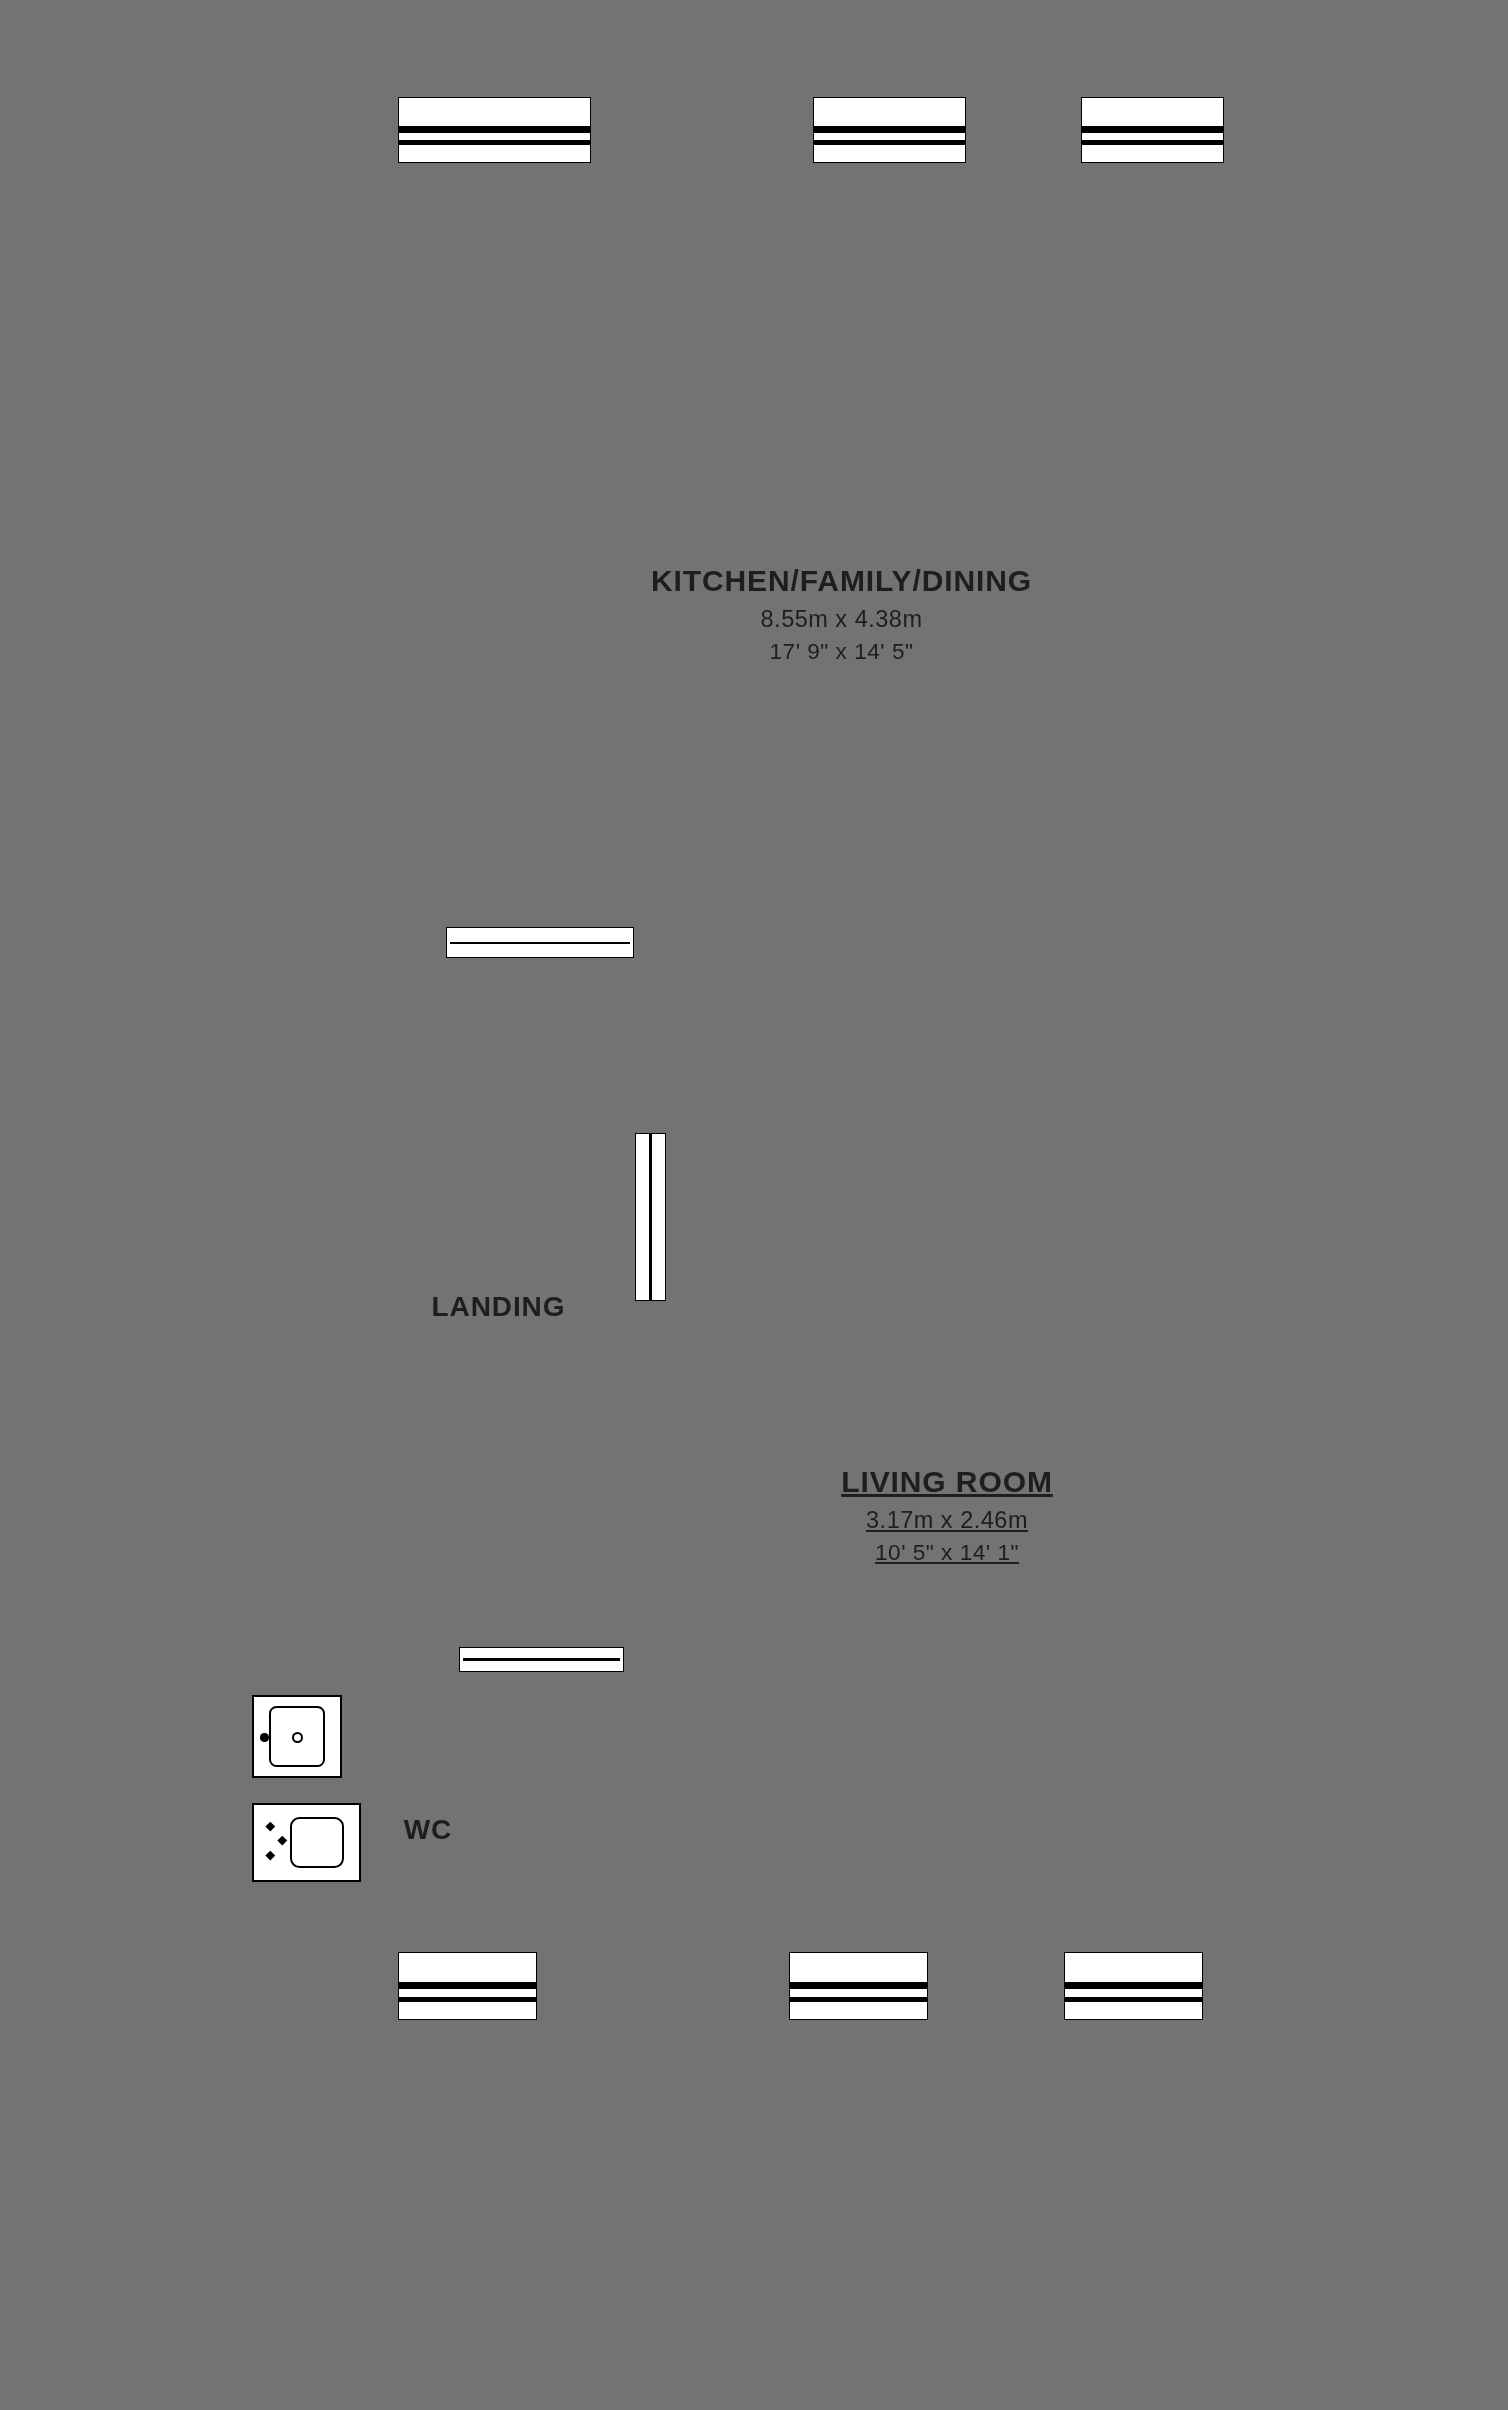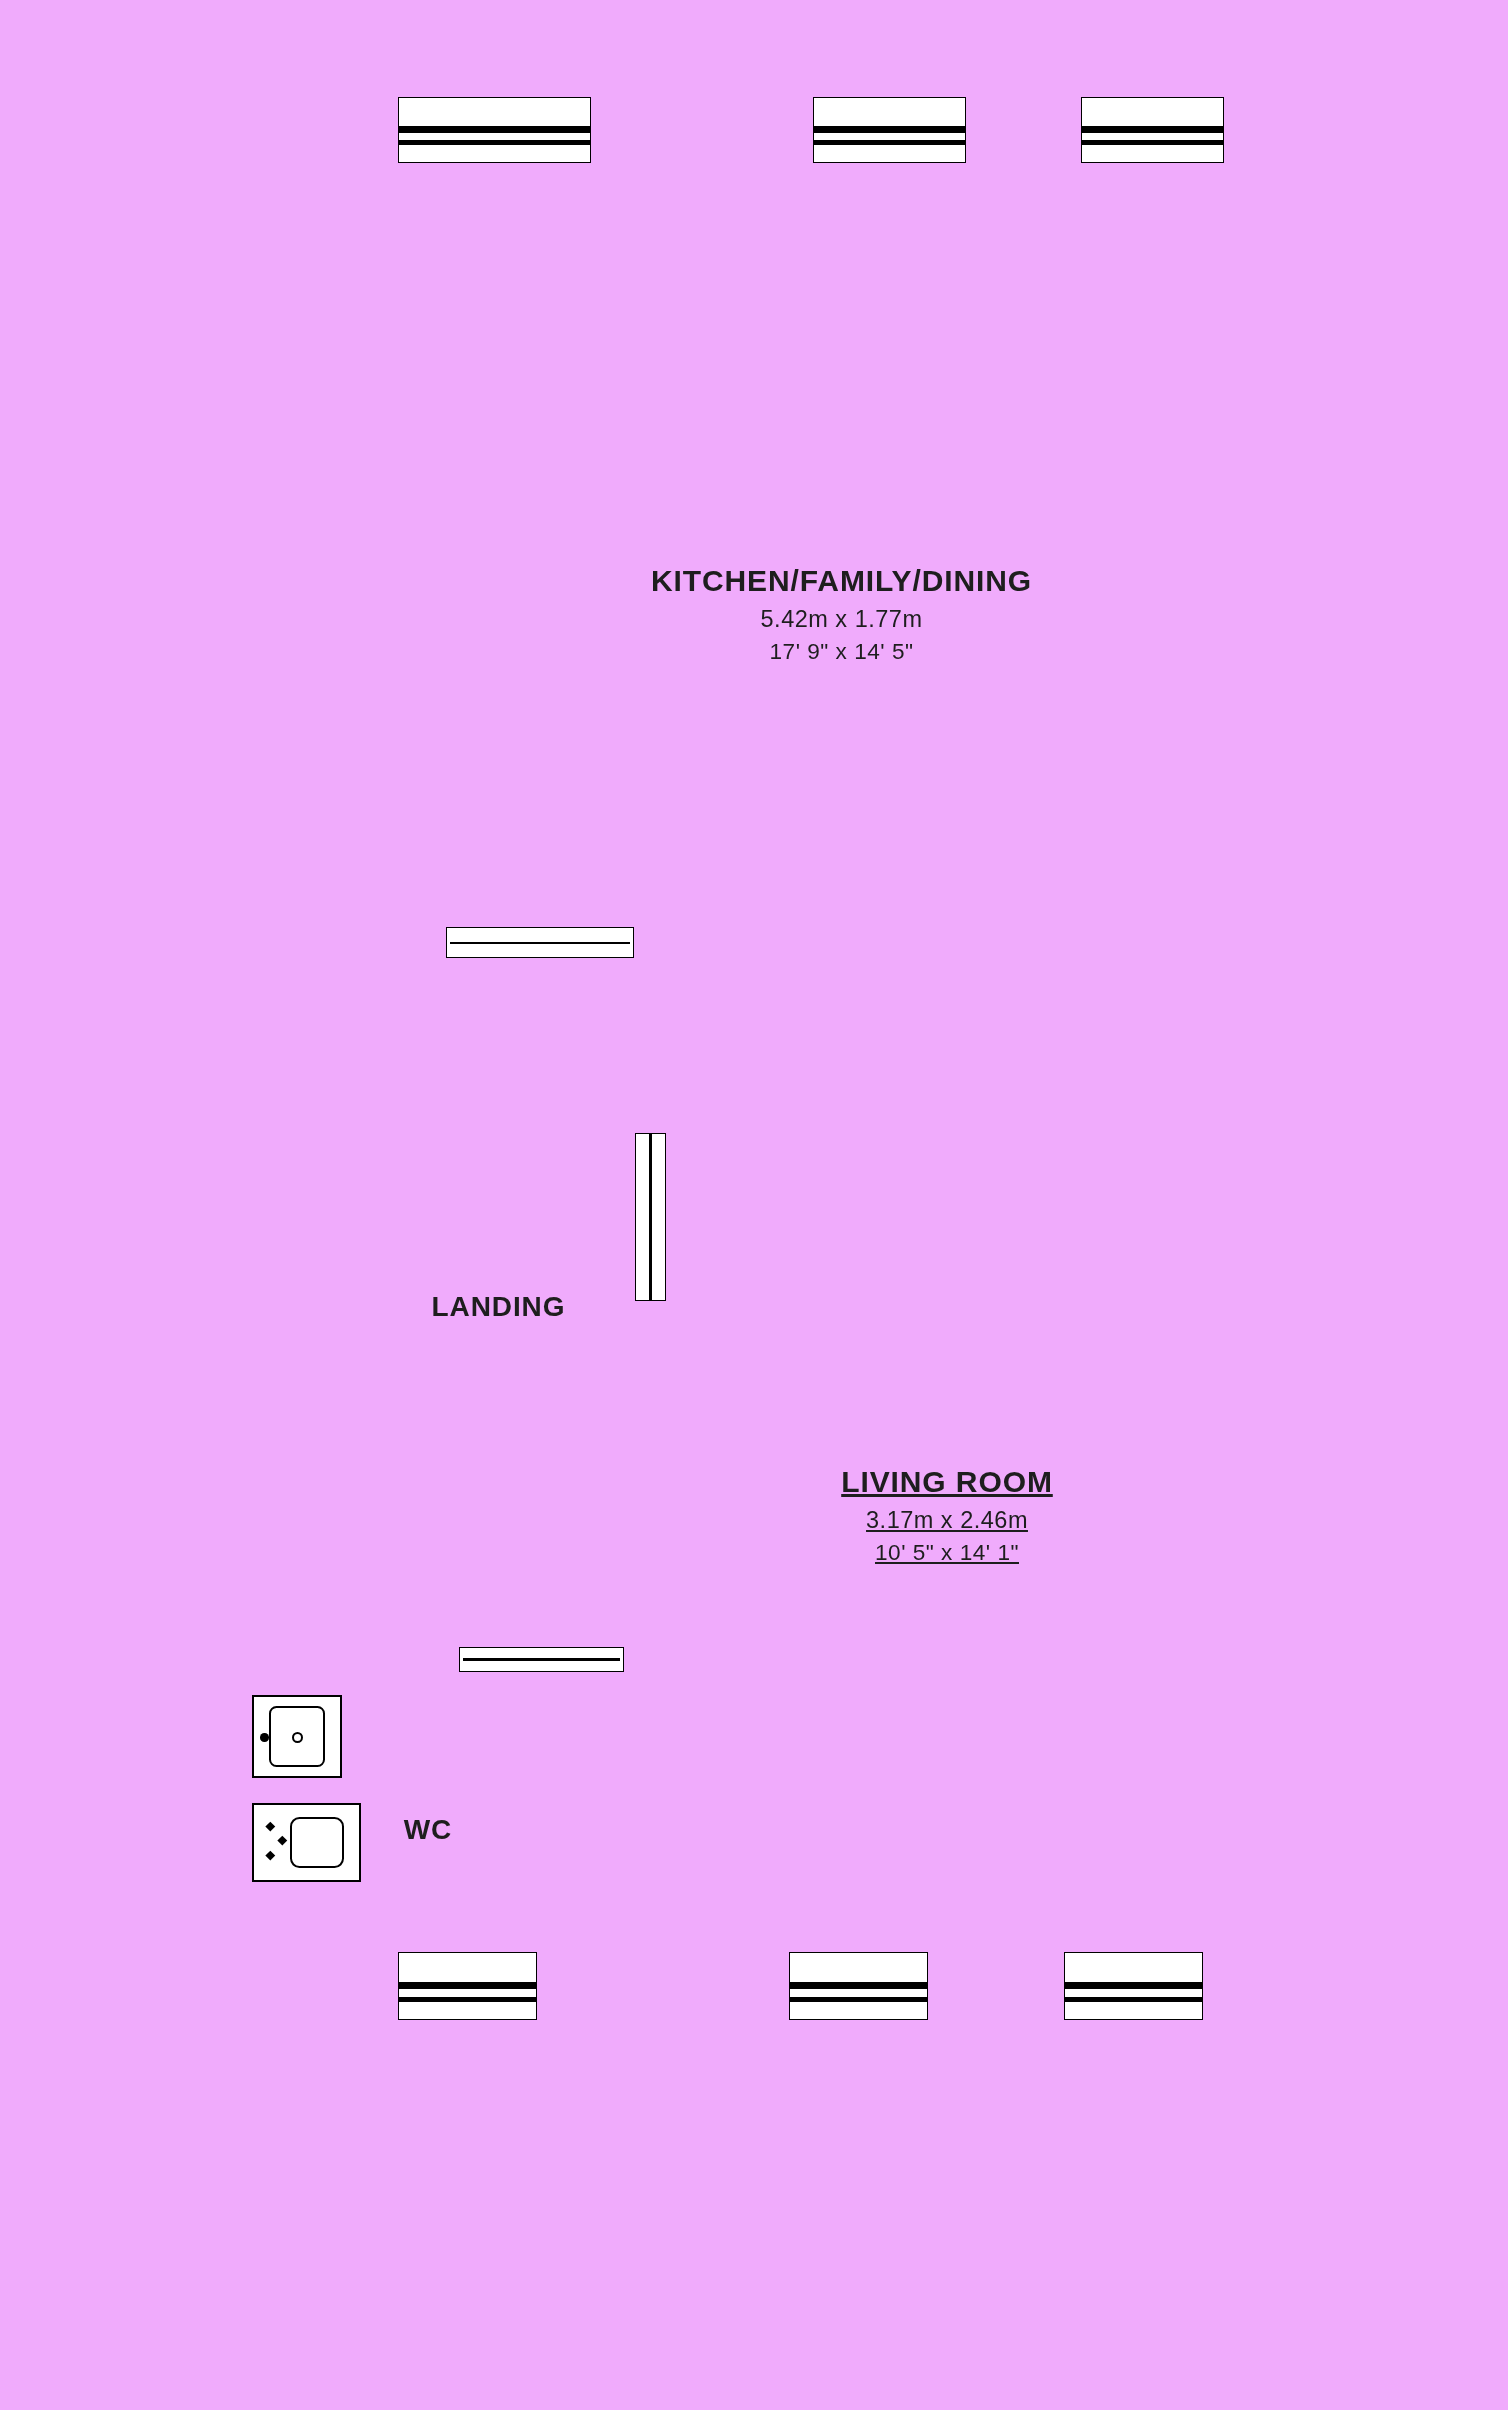--- a/index.html
+++ b/index.html
@@ -14,21 +14,21 @@
     overflow: hidden;
     font-family: "Liberation Sans", sans-serif;
   }
 
   #floorplan {
     position: absolute;
     left: 0;
     top: 0;
     width: 1508px;
     height: 2411px;
-    background: #f0abfc;
+    background: #737373;
   }
 
   
   .window-h {
     position: absolute;
     background: #ffffff;
     border: 1.9px solid #000000;
     box-sizing: border-box;
   }
   .window-h::before {
@@ -183,21 +183,21 @@
   <div class="window-h" style="left:1064px; top:1952px; width:139px; height:68px;"></div>
 
   <div class="door-bar" style="left:446px; top:927px; width:188px; height:31px;"></div>
 
   <div class="door-bar" style="left:459px; top:1647px; width:165px; height:24.5px;"></div>
 
   <div class="window-v" style="left:635px; top:1133px; width:31px; height:168px;"></div>
 
   <div class="room-label" style="left:540px; top:563px; width:603px;">
     <span class="rl-name">KITCHEN/FAMILY/DINING</span>
-    <span class="rl-dim-m">5.42m x 1.77m</span>
+    <span class="rl-dim-m">8.55m x 4.38m</span>
     <span class="rl-dim-ft">17' 9" x 14' 5"</span>
   </div>
 
   <div class="room-label" style="left:674px; top:1464px; width:546px;text-decoration:underline;">
     <span class="rl-name">LIVING ROOM</span>
     <span class="rl-dim-m">3.17m x 2.46m</span>
     <span class="rl-dim-ft">10' 5" x 14' 1"</span>
   </div>
 
   <div class="room-label small" style="left:310px; top:1290px; width:377px;">

